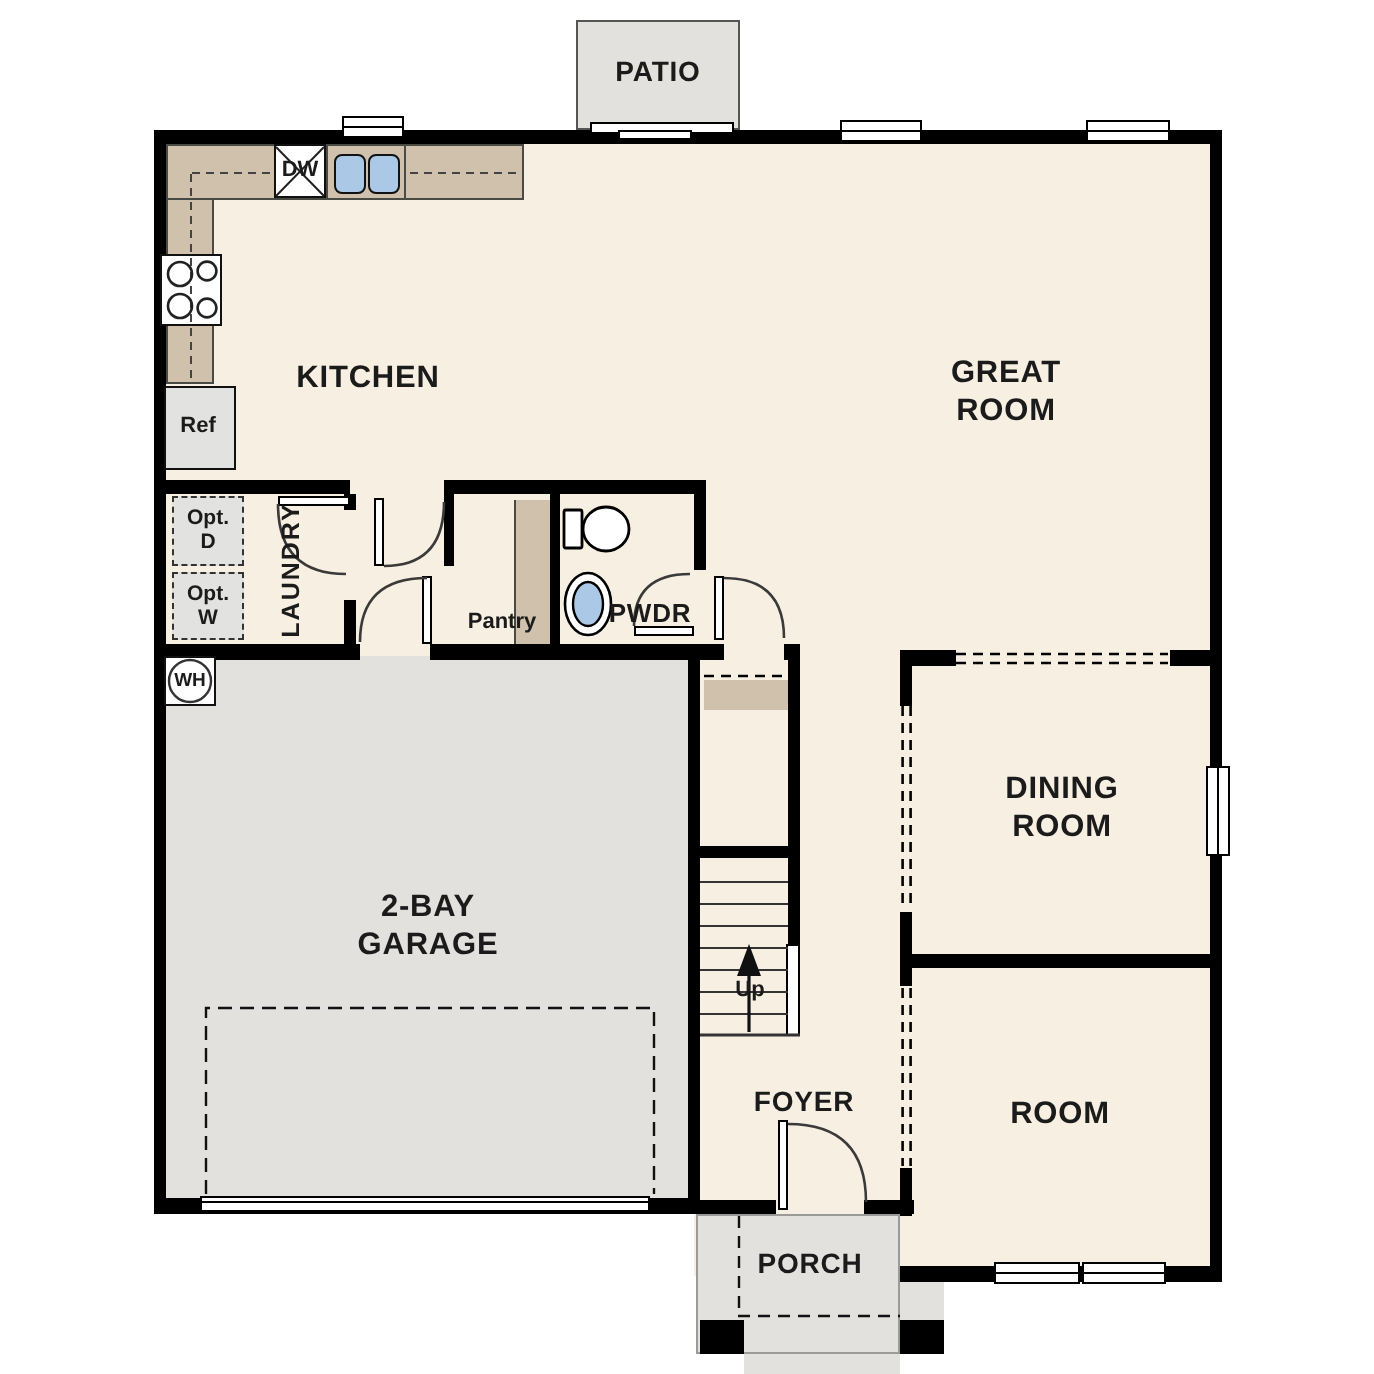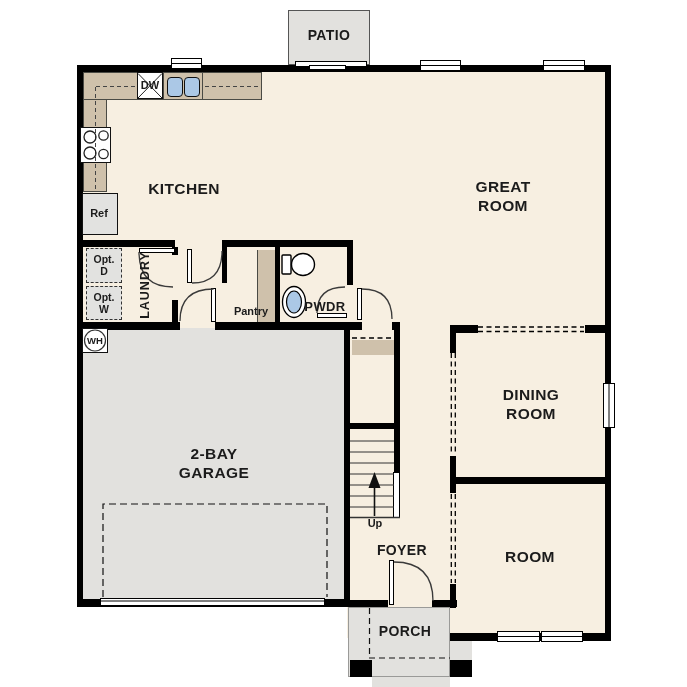--- a/index.html
+++ b/index.html
@@ -168,15 +168,15 @@
   <div class="lbl" style="left:325px;top:283px;font-size:13px;margin-top:24px;">PWDR</div>
   <div class="lbl" style="left:146px;top:285px;font-size:12.5px;transform:translate(-50%,-50%) rotate(-90deg);letter-spacing:1px;">LAUNDRY</div>
   <div class="lbl sm" style="left:251px;top:312px;font-size:11px;">Pantry</div>
   <div class="lbl sm" style="left:150px;top:86px;font-size:11px;">DW</div>
   <div class="lbl sm" style="left:99px;top:214px;font-size:11px;">Ref</div>
   <div class="lbl sm" style="left:104px;top:265px;font-size:10.5px;line-height:1.15;">Opt.
 D</div>
   <div class="lbl sm" style="left:104px;top:303px;font-size:10.5px;line-height:1.15;">Opt.
 W</div>
   <div class="lbl sm" style="left:95px;top:341px;font-size:9.5px;">WH</div>
-  <div class="lbl sm" style="left:375px;top:524px;font-size:11px;">Up</div>
+  <div class="lbl sm" style="left:375px;top:496px;font-size:11px;">Up</div>
 
 </div>
 
 </body></html>

